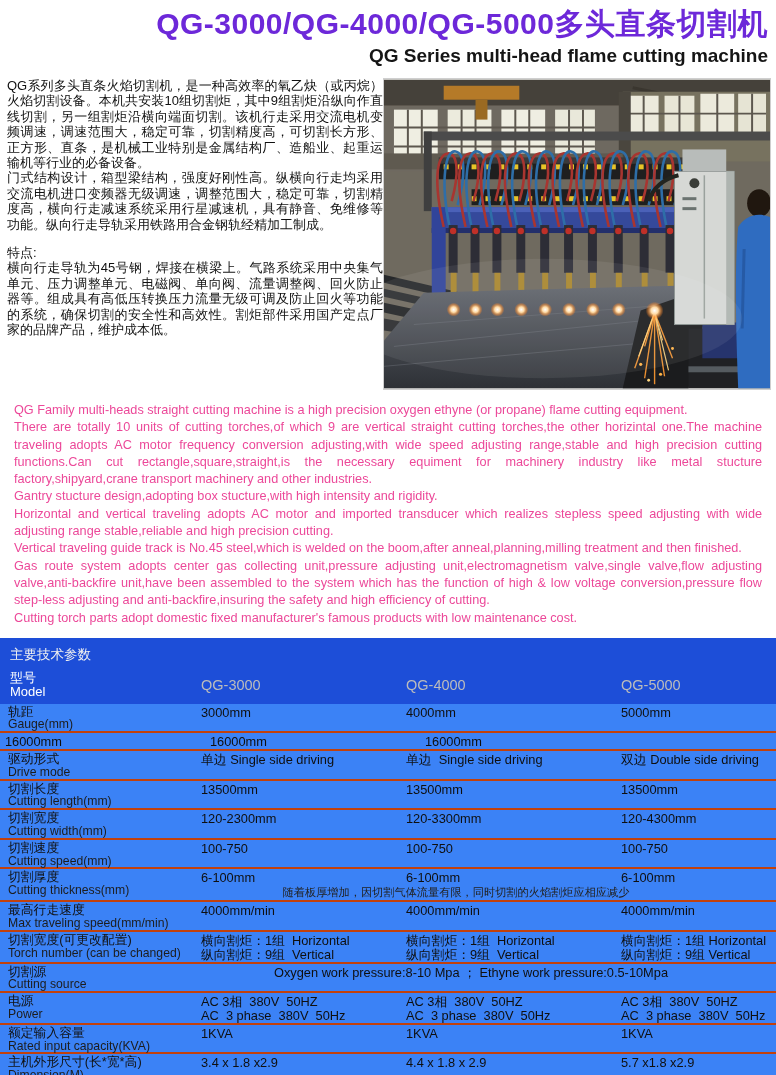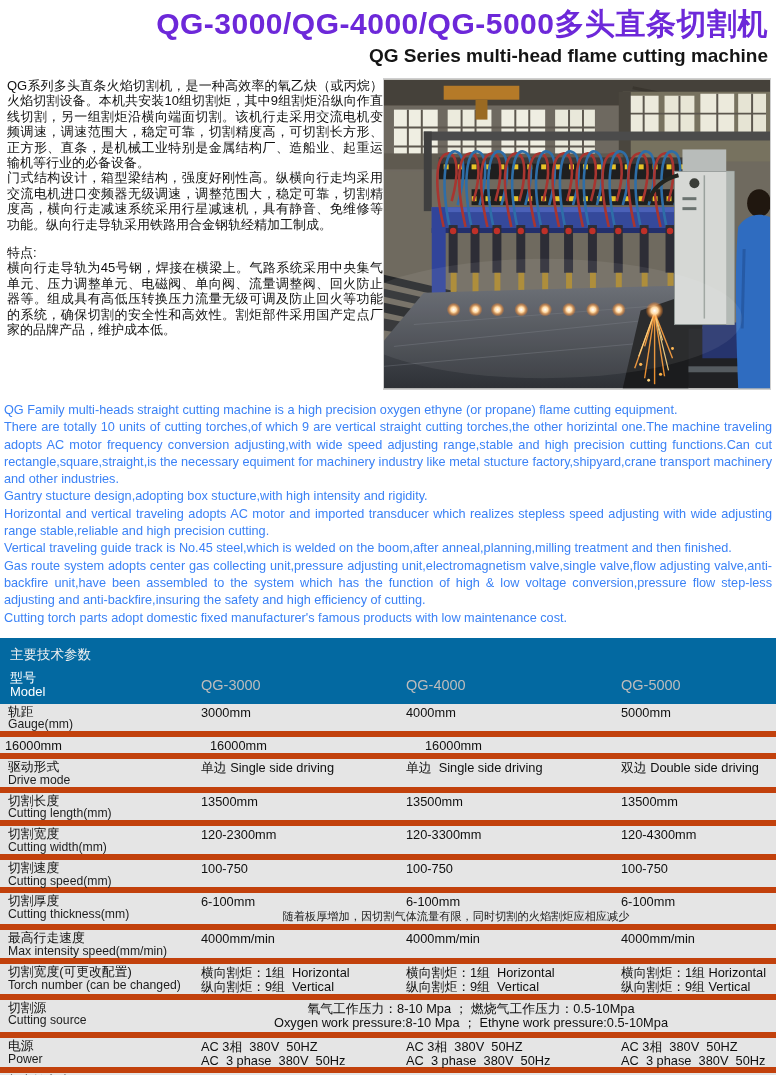--- a/index.html
+++ b/index.html
@@ -7,31 +7,31 @@
         font-family:"Liberation Sans","DejaVu Sans",sans-serif;color:#111;}
   .title{margin:6px 8px 0 0;text-align:right;font-size:30px;line-height:36px;font-weight:bold;
          letter-spacing:.5px;color:#6d28d9;}
   .subtitle{margin:2px 8px 0 0;text-align:right;font-size:19px;line-height:24px;font-weight:bold;color:#151515;}
   .top{display:flex;justify-content:center;margin-top:10px;padding:0 2px 0 4px;}
   .cn{width:376px;font-size:13px;line-height:15.4px;text-align:justify;color:#101010;}
   .cn p{margin:0;}
   .cn p.p2{}
   .cn p.feat{margin-top:13px;}
   .photo{width:386px;height:310px;border:1px solid #cfcfcf;box-sizing:content-box;overflow:hidden;}
-  .en{margin-top:12px;padding:0 4px;font-size:12.7px;line-height:17.3px;text-align:justify;color:#3b82f6;}
+  .en{margin-top:12px;padding:0 14px;font-size:12.7px;line-height:17.3px;text-align:justify;color:#ec4899;}
   .en p{margin:0;}
   
   .spec{position:absolute;left:0;top:638px;width:776px;background:#fff;}
-  .t-head{background:#0369a1;padding:8px 0 5px 0;}
+  .t-head{background:#1d4ed8;padding:8px 0 5px 0;}
   .sect{font-size:13.5px;color:#f0f0f0;padding-left:10px;}
   .t-model{display:flex;margin-top:7px;align-items:center;}
   .m-label{width:196px;box-sizing:border-box;padding-left:10px;font-size:13px;line-height:13.8px;color:#fff;}
   .m-col{font-size:14.5px;color:#bcbcbc;padding-left:5px;box-sizing:border-box;}
   .v0{width:205px;}.v1{width:215px;}.v2{flex:1;}
-  .t-row{display:flex;border-bottom:6px solid #c2410c;padding:1px 0 0 0;background:#e5e5e5;}
+  .t-row{display:flex;border-bottom:2px solid #c2410c;padding:1px 0 0 0;background:#3b82f6;}
   .t-label{width:196px;box-sizing:border-box;padding-left:8px;}
   .lcn{font-size:12.8px;line-height:13.8px;color:#111;}
   .len{font-size:12.2px;line-height:12.8px;color:#1d1d1d;}
   .t-wrap{flex:1;display:flex;flex-direction:column;}
   .t-vals{display:flex;flex:1;}
   .t-val{box-sizing:border-box;padding:1px 0 0 5px;font-size:12.8px;line-height:13.8px;color:#0f0f0f;}
   .vl{white-space:pre-wrap;}
   .t-span{text-align:center;font-size:12.8px;line-height:14.6px;padding:1px 30px 1px 0;color:#0f0f0f;}
   .t-note{text-align:center;font-size:11.2px;line-height:12.2px;color:#222;padding:1px 60px 2px 0;}
 </style>
@@ -360,21 +360,21 @@
               <div class="t-val v2">
                 <div class="vl">6-100mm</div>
               </div>
             </div>
             <div class="t-note">随着板厚增加，因切割气体流量有限，同时切割的火焰割炬应相应减少</div>
           </div>
         </div>
         <div class="t-row">
           <div class="t-label">
             <div class="lcn">最高行走速度</div>
-            <div class="len">Max intensity speed(mm/min)</div>
+            <div class="len">Max traveling speed(mm/min)</div>
           </div>
           <div class="t-wrap">
             <div class="t-vals">
               <div class="t-val v0">
                 <div class="vl">4000mm/min</div>
               </div>
               <div class="t-val v1">
                 <div class="vl">4000mm/min</div>
               </div>
               <div class="t-val v2">
@@ -405,21 +405,20 @@
             </div>
           </div>
         </div>
         <div class="t-row">
           <div class="t-label">
             <div class="lcn">切割源</div>
             <div class="len">Cutting source</div>
           </div>
           <div class="t-wrap">
             <div class="t-span">
-              <div class="sl">氧气工作压力：8-10 Mpa ； 燃烧气工作压力：0.5-10Mpa</div>
               <div class="sl">Oxygen work pressure:8-10 Mpa ； Ethyne work pressure:0.5-10Mpa</div>
             </div>
           </div>
         </div>
         <div class="t-row">
           <div class="t-label">
             <div class="lcn">电源</div>
             <div class="len">Power</div>
           </div>
           <div class="t-wrap">

